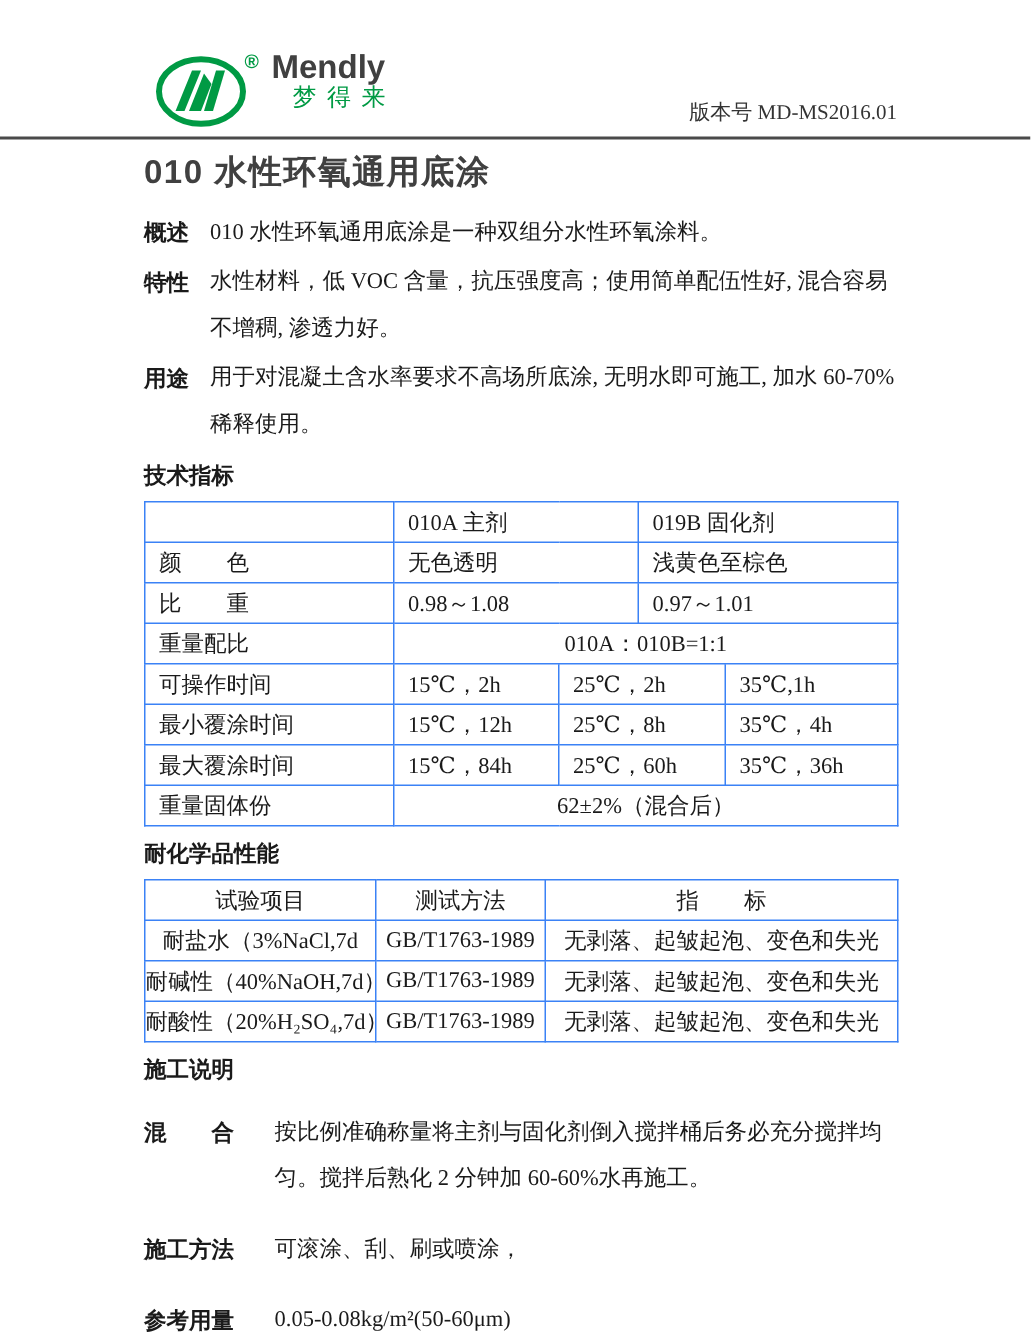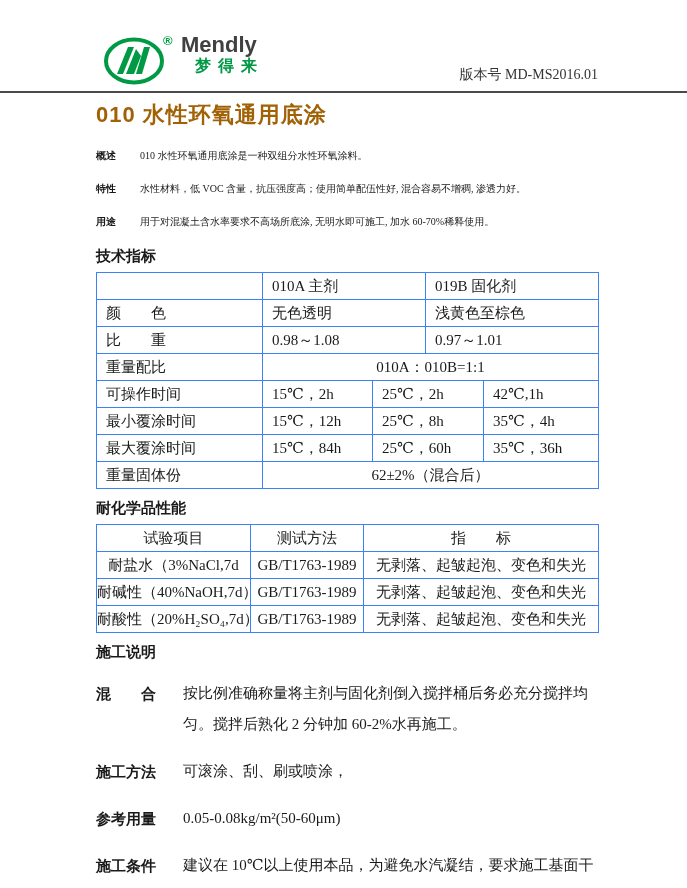--- a/index.html
+++ b/index.html
@@ -17,37 +17,37 @@
   .logo{position:absolute;left:103px;top:30px;display:flex;align-items:flex-start;}
   .logo-mark{display:block;}
   .logo-text{margin-left:6px;margin-top:4px;line-height:1;}
   .brand{
     font-family:"Liberation Sans","DejaVu Sans",sans-serif;
     font-weight:bold;font-size:22px;letter-spacing:0px;
     color:#404040;line-height:1;
   }
   .brand-cn{
     font-family:"Liberation Sans","DejaVu Sans",sans-serif;
-    font-weight:bold;font-size:16px;letter-spacing:7px;
+    font-weight:normal;font-size:16px;letter-spacing:7px;
     color:#009a44;margin-top:2px;margin-left:14px;line-height:1;
   }
   .version{
     position:absolute;right:89px;top:66px;
     font-size:14px;color:#333;
   }
   .rule{position:absolute;left:0;top:91px;width:687px;height:2px;background:#4a4a4a;}
 
   
   .content{position:absolute;left:96px;top:100px;width:502px;}
   .doc-title{
     font-family:"Liberation Sans","DejaVu Sans",sans-serif;
-    font-weight:bold;font-size:22px;color:#a16207;
+    font-weight:bold;font-size:22px;color:#404040;
     margin:0 0 10px 0;letter-spacing:1px;
   }
-  .sec-row{display:flex;line-height:31px;font-size:10px;}
+  .sec-row{display:flex;line-height:31px;font-size:15px;}
   .sec-label{
     flex:0 0 44px;
     font-family:"Liberation Sans","DejaVu Sans",sans-serif;
     font-weight:bold;
   }
   .sec-text{flex:1;}
   .sub-heading{
     font-family:"Liberation Sans","DejaVu Sans",sans-serif;
     font-weight:bold;font-size:15px;line-height:20px;
     margin-top:9px;margin-bottom:6px;
@@ -144,21 +144,21 @@
         <td colspan="2">0.97～1.01</td>
       </tr>
       <tr>
         <td>重量配比</td>
         <td colspan="4" class="c">010A：010B=1:1</td>
       </tr>
       <tr>
         <td>可操作时间</td>
         <td>15℃，2h</td>
         <td colspan="2">25℃，2h</td>
-        <td>42℃,1h</td>
+        <td>35℃,1h</td>
       </tr>
       <tr>
         <td>最小覆涂时间</td>
         <td>15℃，12h</td>
         <td colspan="2">25℃，8h</td>
         <td>35℃，4h</td>
       </tr>
       <tr>
         <td>最大覆涂时间</td>
         <td>15℃，84h</td>
@@ -201,21 +201,21 @@
         <td>GB/T1763-1989</td>
         <td>无剥落、起皱起泡、变色和失光</td>
       </tr>
     </tbody>
       </table>
 
     <div class="sub-heading">施工说明</div>
 
     <div class="con-row">
       <span class="con-label">混　　合</span>
-      <span class="con-text">按比例准确称量将主剂与固化剂倒入搅拌桶后务必充分搅拌均匀。搅拌后熟化 2 分钟加 60-2%水再施工。</span>
+      <span class="con-text">按比例准确称量将主剂与固化剂倒入搅拌桶后务必充分搅拌均匀。搅拌后熟化 2 分钟加 60-60%水再施工。</span>
     </div>
     <div class="con-row">
       <span class="con-label">施工方法</span>
       <span class="con-text">可滚涂、刮、刷或喷涂，</span>
     </div>
     <div class="con-row">
       <span class="con-label">参考用量</span>
       <span class="con-text">0.05-0.08kg/m²(50-60μm)</span>
     </div>
     <div class="con-row">

